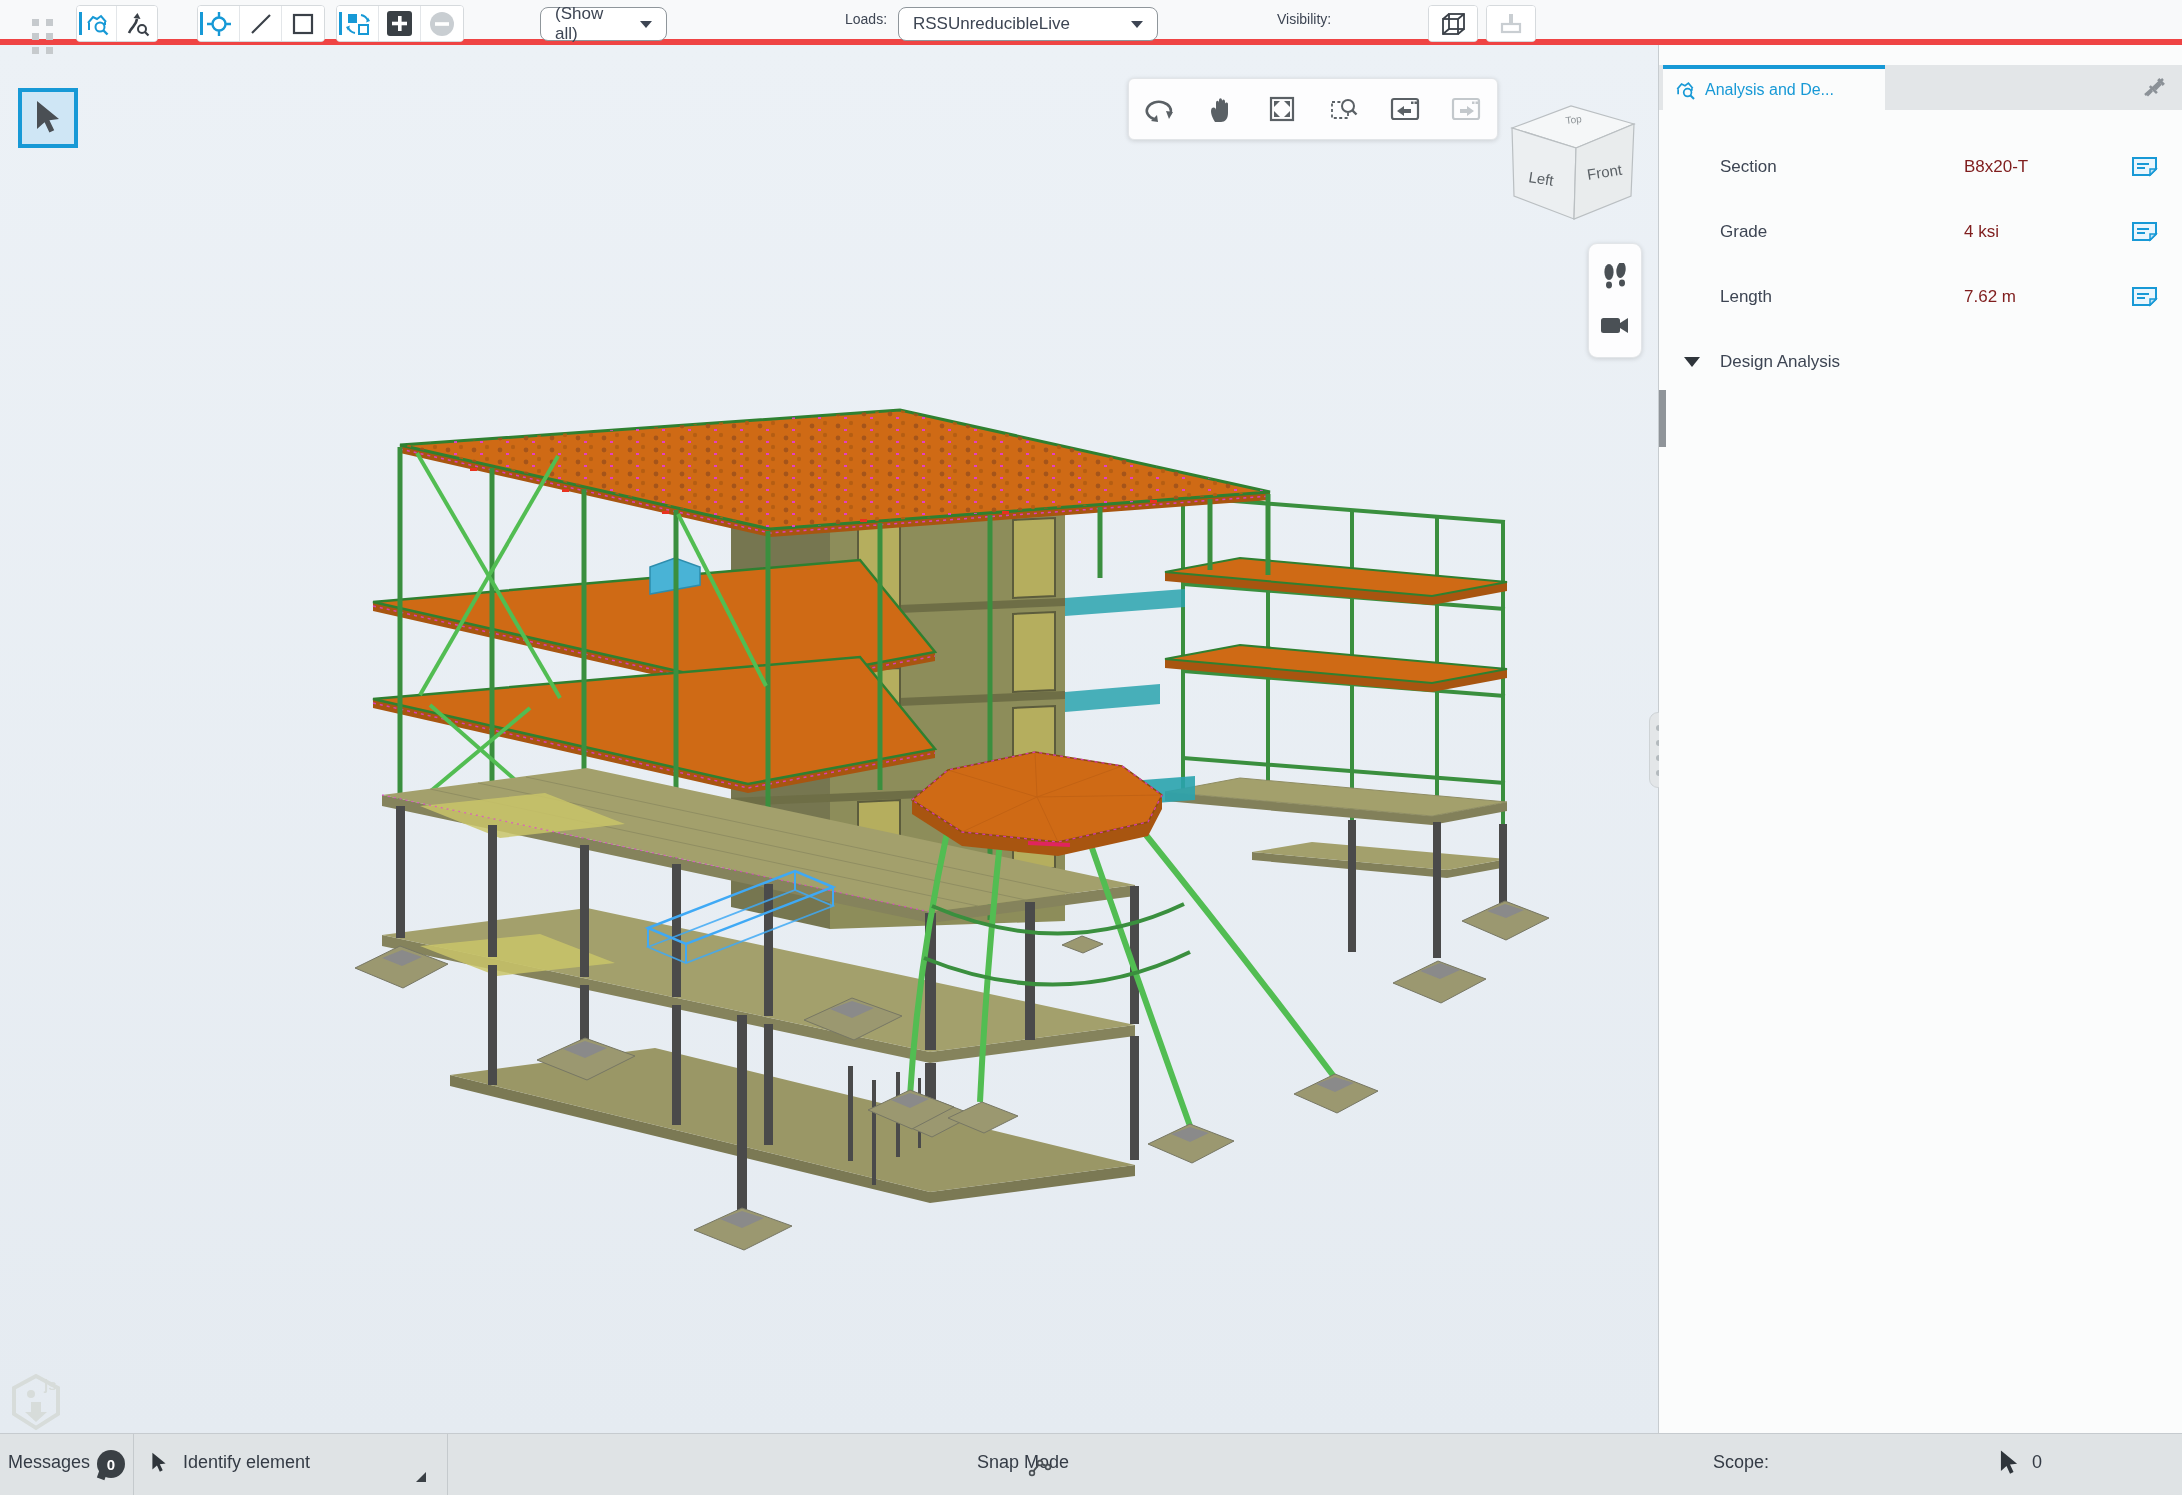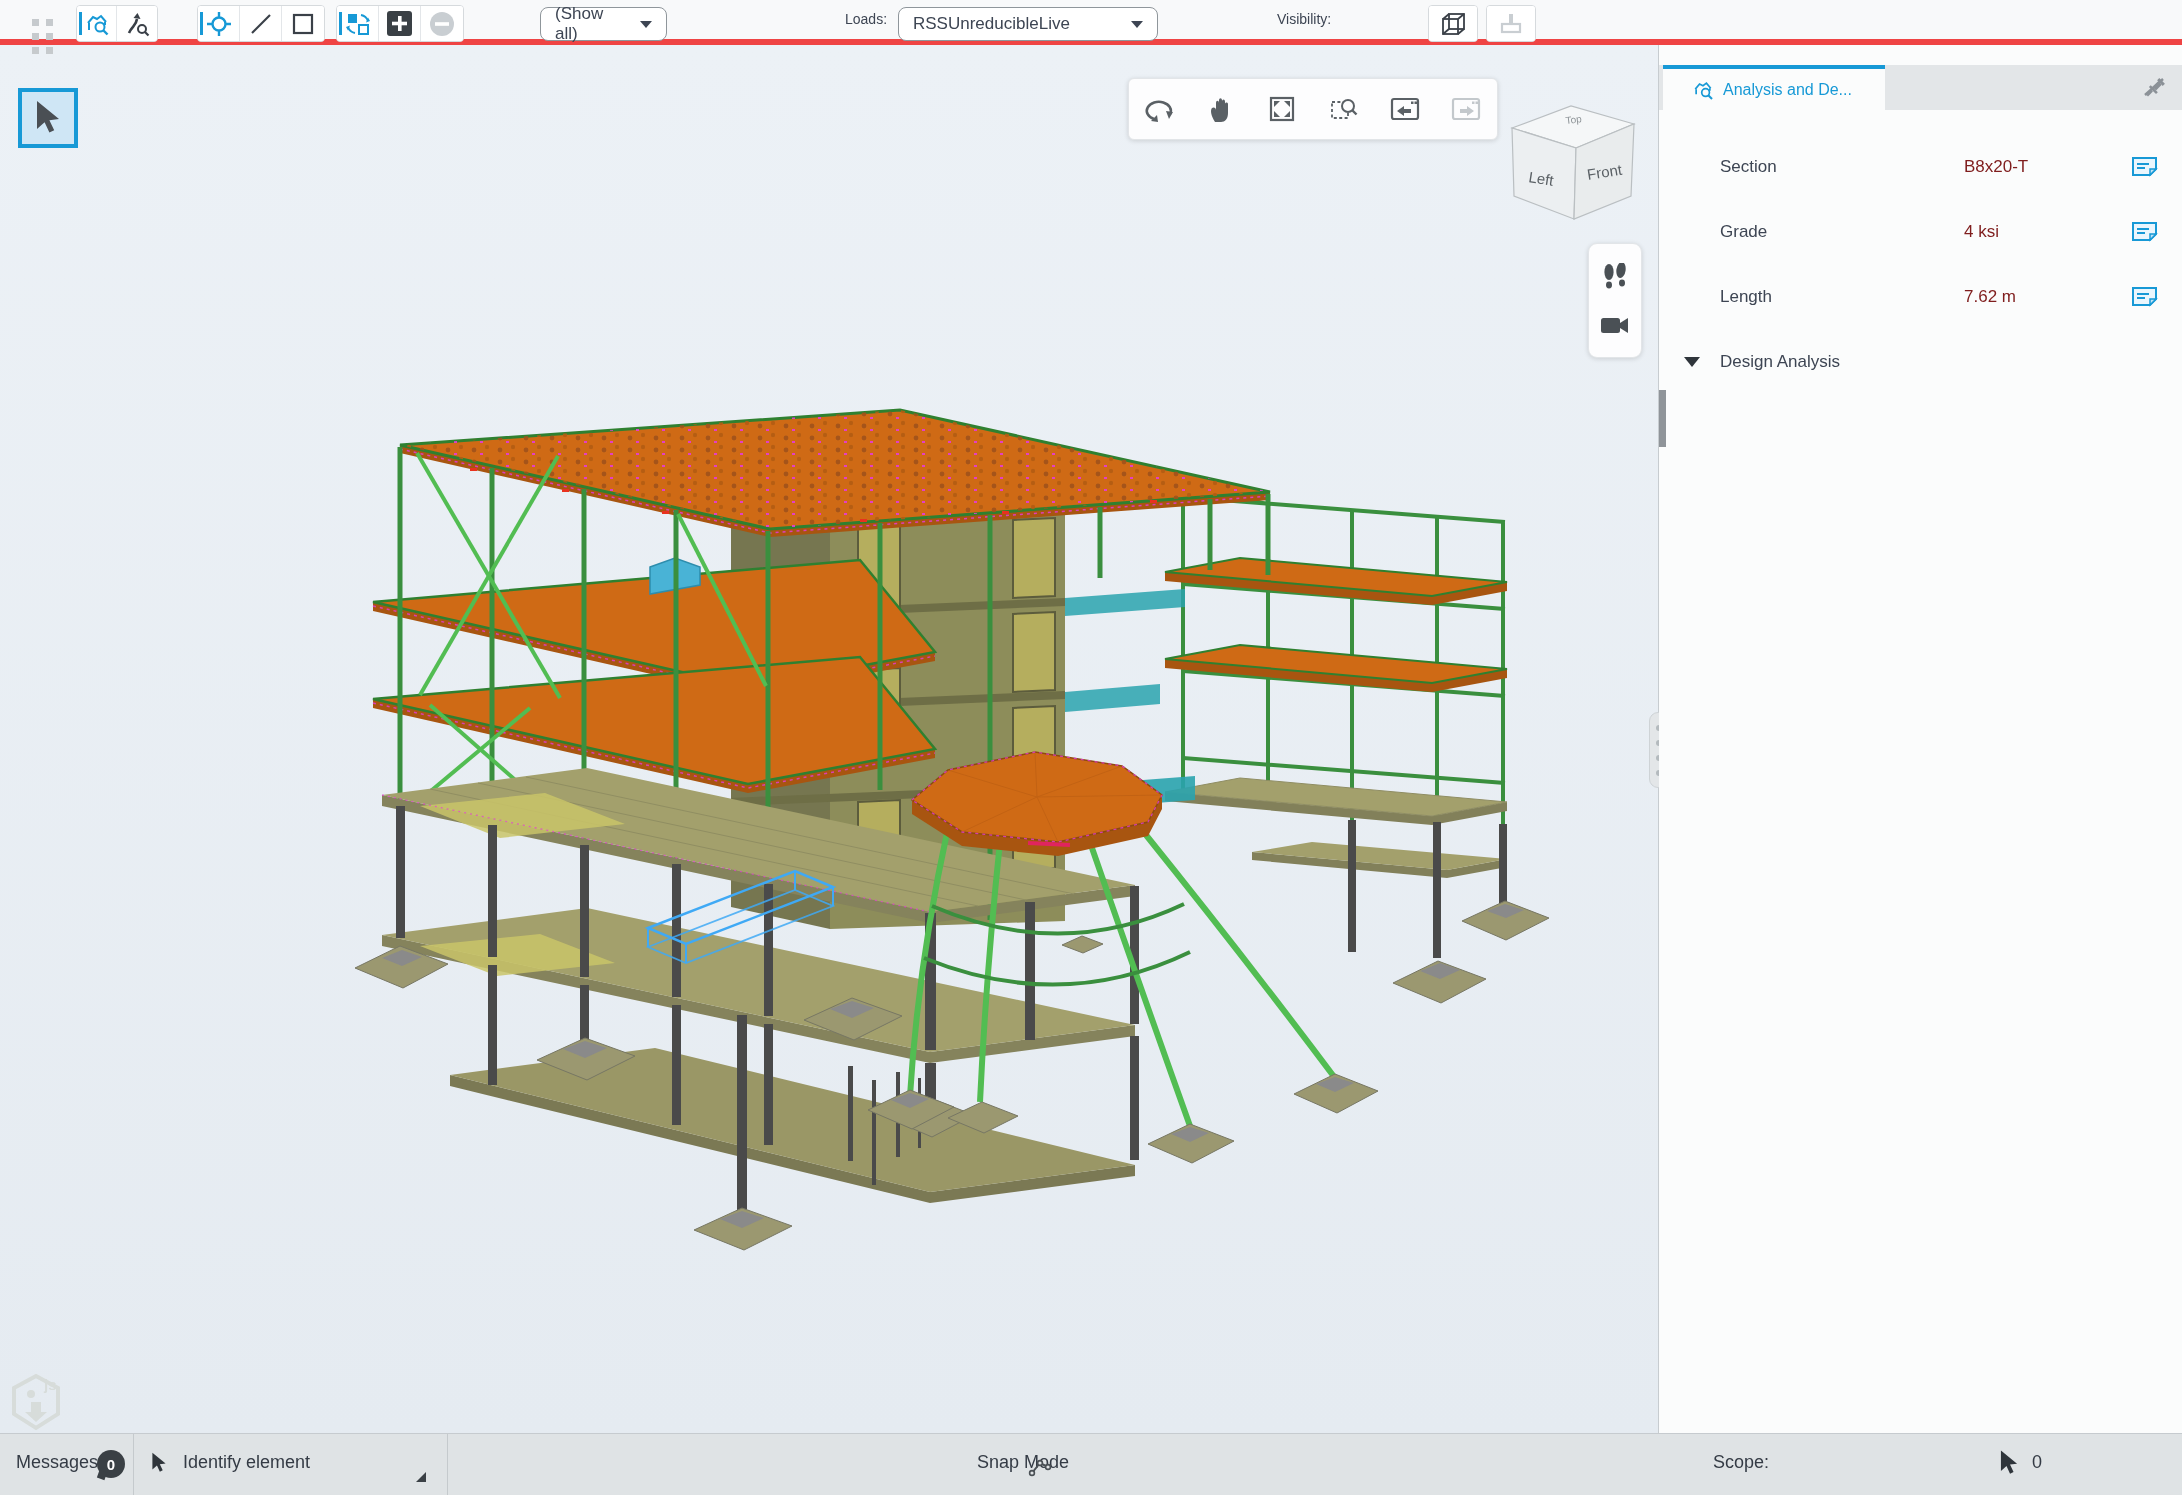--- a/index.html
+++ b/index.html
@@ -28,21 +28,21 @@
   .walk-pill { position:absolute; left:1588px; top:198px; width:54px; height:115px; background:#fdfdfe; border:1px solid #e2e5e8; border-radius:9px; box-shadow:0 1px 5px rgba(0,0,0,.14); display:flex; flex-direction:column; align-items:center; justify-content:space-around; padding:10px 0; }
   .viewcube { position:absolute; left:1498px; top:45px; }
   .engine-logo { position:absolute; left:8px; top:1327px; opacity:.85; }
   .splitline { position:absolute; left:1658px; top:45px; width:1px; height:1388px; background:#c7ccd0; z-index:5; }
   .split-handle { position:absolute; left:1649px; top:712px; width:19px; height:76px; background:#e3e6e8; border:1px solid #ced3d6; border-radius:9px; z-index:6; display:flex; flex-direction:column; align-items:center; justify-content:center; gap:9px; cursor:col-resize; }
   .split-handle i { width:6px; height:6px; border-radius:50%; background:#b4babe; }
 
   
   .side-panel { position:absolute; left:1659px; top:45px; width:523px; height:1388px; background:#fbfcfc; z-index:10; }
   .tabstrip { position:absolute; left:0; top:20px; width:523px; height:45px; background:#e3e6e8; border-bottom:1px solid #e3e6e8; }
-  .tab-active { position:absolute; left:4px; top:0; width:222px; height:45px; background:#fbfcfc; border-top:4px solid #1799d6; display:flex; align-items:center; padding-left:28px; gap:8px; cursor:pointer; }
+  .tab-active { position:absolute; left:4px; top:0; width:222px; height:45px; background:#fbfcfc; border-top:4px solid #1799d6; display:flex; align-items:center; padding-left:10px; gap:8px; cursor:pointer; }
   .tab-active span { font-size:16px; color:#1799d6; white-space:nowrap; }
   .pin-btn { position:absolute; right:14px; top:10px; width:26px; height:26px; cursor:pointer; }
   .prop-rows { position:absolute; left:12px; top:89px; width:523px; }
   .prow { position:relative; height:65px; display:flex; align-items:center; }
   .prow .lbl { position:absolute; left:49px; font-size:17px; color:#3d4553; }
   .prow .val { position:absolute; left:293px; font-size:17px; color:#7f1d1d; }
   .prow .note { position:absolute; right:36px; top:22px; cursor:pointer; }
   .prow .tri { position:absolute; left:13px; top:28px; width:0; height:0; border-left:8px solid transparent; border-right:8px solid transparent; border-top:10px solid #2f353b; }
   .scrollthumb { position:absolute; left:0; top:345px; width:7px; height:57px; background:#8f9499; }
 
@@ -518,21 +518,21 @@
       </div>
       <div class="prow">
         <span class="tri"></span>
         <span class="lbl">Design Analysis</span>
       </div>
     </div>
     <div class="scrollthumb"></div>
   </div>
 
   <div class="statusbar">
-    <span class="sb-text" style="left:16px;">Messages</span>
+    <span class="sb-text" style="left:8px;">Messages</span>
     <span class="msg-badge">0</span>
     <span class="sb-div" style="left:133px;"></span>
     <svg style="position:absolute; left:150px; top:17px;" width="18" height="24" viewBox="0 0 15 17">
       <path d="M2,0 L2,14 L5.8,10.6 L8.2,15.8 L10.6,14.6 L8.2,9.6 L13,9 Z" fill="#2f353b"></path>
     </svg>
     <span class="sb-text" style="left:183px;">Identify element</span>
     <span class="sb-div" style="left:447px;"></span>
     <span class="sb-text" style="left:933px;margin-left:44px;">Snap Mode</span>
     <svg style="position:absolute; left:1028px; top:22px;" width="26" height="22" viewBox="0 0 26 22">
       <path d="M4,17 L12,7 L20,11" fill="none" stroke="#4a5055" stroke-width="2"></path>

